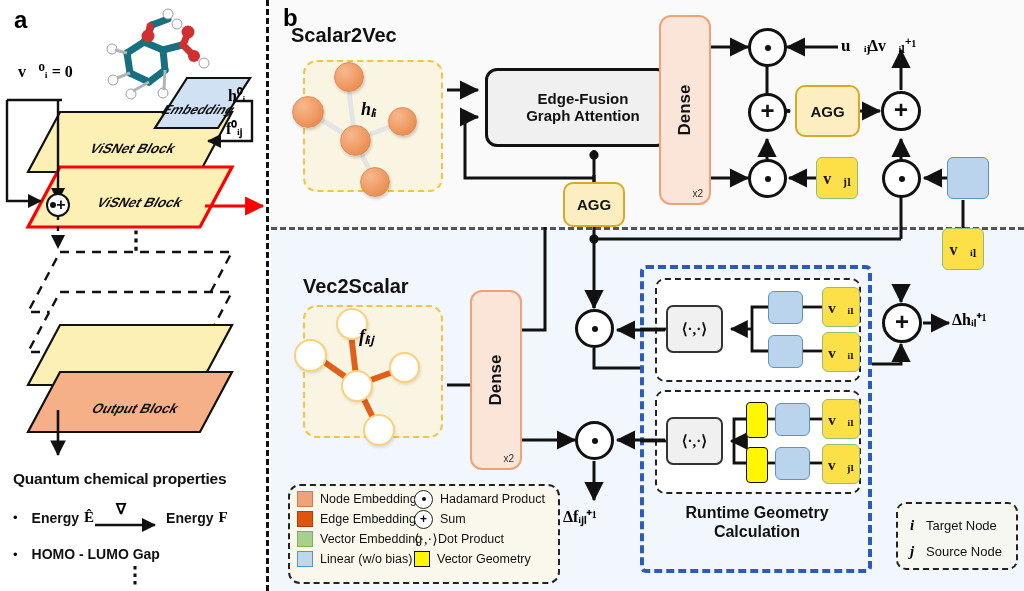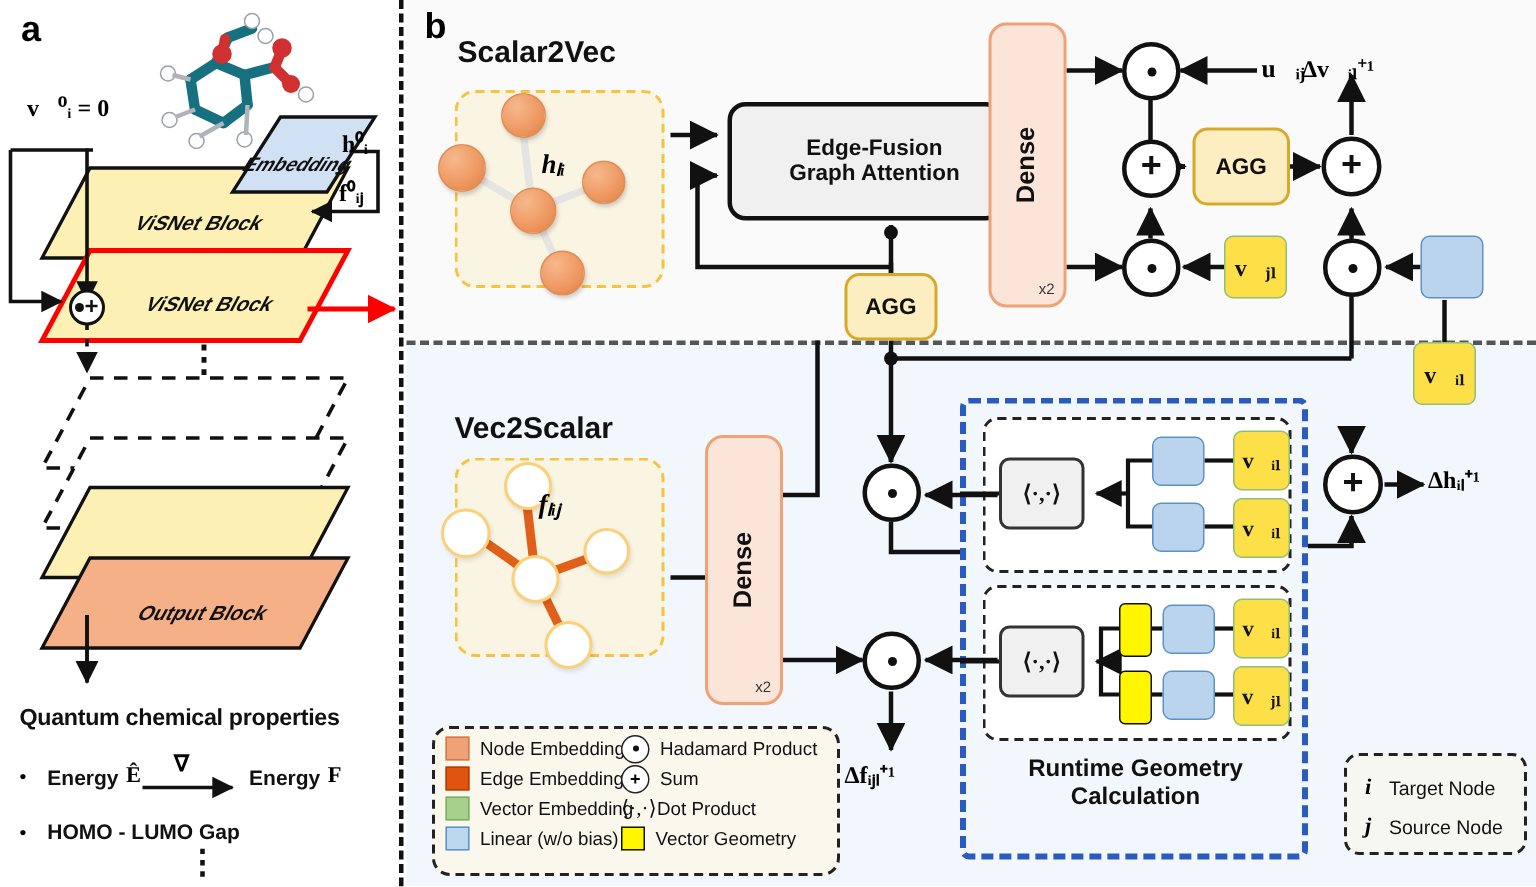--- a/index.html
+++ b/index.html
@@ -259,21 +259,21 @@
   <div class="abs" data-name="panel-a-properties-ellipsis" style="left:124px;top:564px;font-size:22px;font-weight:bold;color:#111;line-height:1;">⋮</div>
 
   <div class="abs" data-name="panel-divider" style="left:266px;top:0;width:0;height:591px;border-left:3.5px dashed #111;z-index:20;"></div>
 
   <div class="abs bg-top" data-name="panel-b-top-background" style="left:271px;top:0;width:753px;height:228px;z-index:0;"></div>
   <div class="abs bg-bot" data-name="panel-b-bottom-background" style="left:271px;top:228px;width:753px;height:363px;z-index:0;"></div>
   <div class="abs" data-name="panel-b-horizontal-divider" style="left:271px;top:227px;width:753px;height:0;border-top:3px dashed #555;z-index:1;"></div>
 
   <div class="abs panel-letter" data-name="panel-b-letter" style="left:283px;top:4px;z-index:25;">b</div>
 
-  <div class="abs ttl" data-name="scalar2vec-title" style="left:305px;top:24px;font-size:20px;z-index:12;">Scalar2Vec</div>
+  <div class="abs ttl" data-name="scalar2vec-title" style="left:291px;top:24px;font-size:20px;z-index:12;">Scalar2Vec</div>
 
   <div class="dash-yellow" data-name="scalar2vec-graph-container" style="left:303px;top:60px;width:140px;height:132px;z-index:5;"></div>
   <svg class="ovl" width="1024" height="591" data-name="scalar2vec-graph-edges" style="z-index:6;">
     <g stroke="#e4e4e4" stroke-width="5" stroke-linecap="round">
       <path d="M308,112 L355,140"></path>
       <path d="M355,140 L348,82"></path>
       <path d="M355,140 L402,122"></path>
       <path d="M355,140 L375,182"></path>
     </g>
   </svg>

